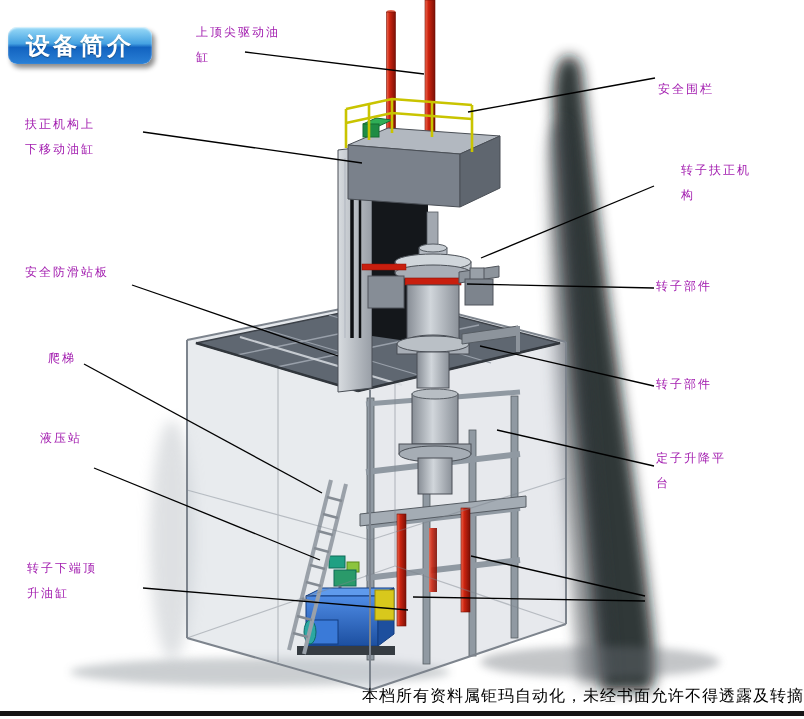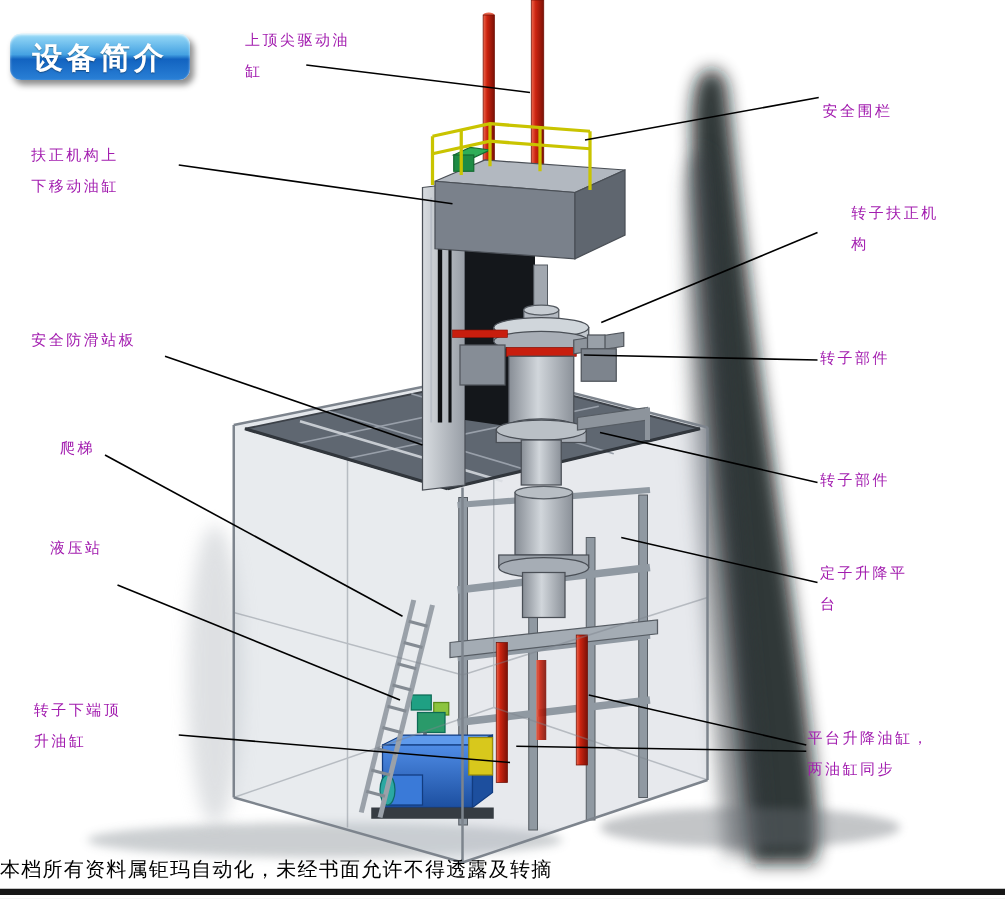--- a/index.html
+++ b/index.html
@@ -15,21 +15,21 @@
   }
   .badge{
     position:absolute;left:8px;top:27px;width:144px;height:37px;
     border-radius:9px;display:flex;align-items:center;justify-content:center;
     color:#fff;font-size:24px;font-weight:bold;letter-spacing:3px;
     background:linear-gradient(180deg,#9bdcf8 0%,#45a2e2 45%,#1263c0 55%,#2a80d6 100%);
     box-shadow:3px 4px 5px rgba(0,0,0,.45), inset 0 1px 2px rgba(255,255,255,.8);
     text-shadow:0 1px 1px rgba(0,0,0,.35);
   }
   .footer{
-    position:absolute;left:0;top:686px;width:804px;text-align:left;
+    position:absolute;left:0;top:686px;width:804px;text-align:right;
     color:#000;font-size:16px;letter-spacing:1px;
   }
   .bottom-bar{position:absolute;left:0;top:711px;width:804px;height:5px;background:#161616;}
 </style>
 </head>
 <body>
 
 <div class="page">
 
   <svg class="scene" viewBox="0 0 804 719" aria-hidden="true">
@@ -246,18 +246,16 @@
 构</div>
   <div class="lbl" style="left:25px;top:260px;">安全防滑站板</div>
   <div class="lbl" style="left:656px;top:274px;">转子部件</div>
   <div class="lbl" style="left:48px;top:346px;text-align:center;">爬梯</div>
   <div class="lbl" style="left:656px;top:372px;">转子部件</div>
   <div class="lbl" style="left:40px;top:426px;">液压站</div>
   <div class="lbl" style="left:656px;top:446px;">定子升降平
 台</div>
   <div class="lbl" style="left:27px;top:556px;">转子下端顶
 升油缸</div>
-  <div class="lbl" style="left:646px;top:578px;">平台升降油缸，
-两油缸同步</div>
 
   <div class="footer">本档所有资料属钜玛自动化，未经书面允许不得透露及转摘</div>
   <div class="bottom-bar"></div>
 </div>
 
 </body></html>

